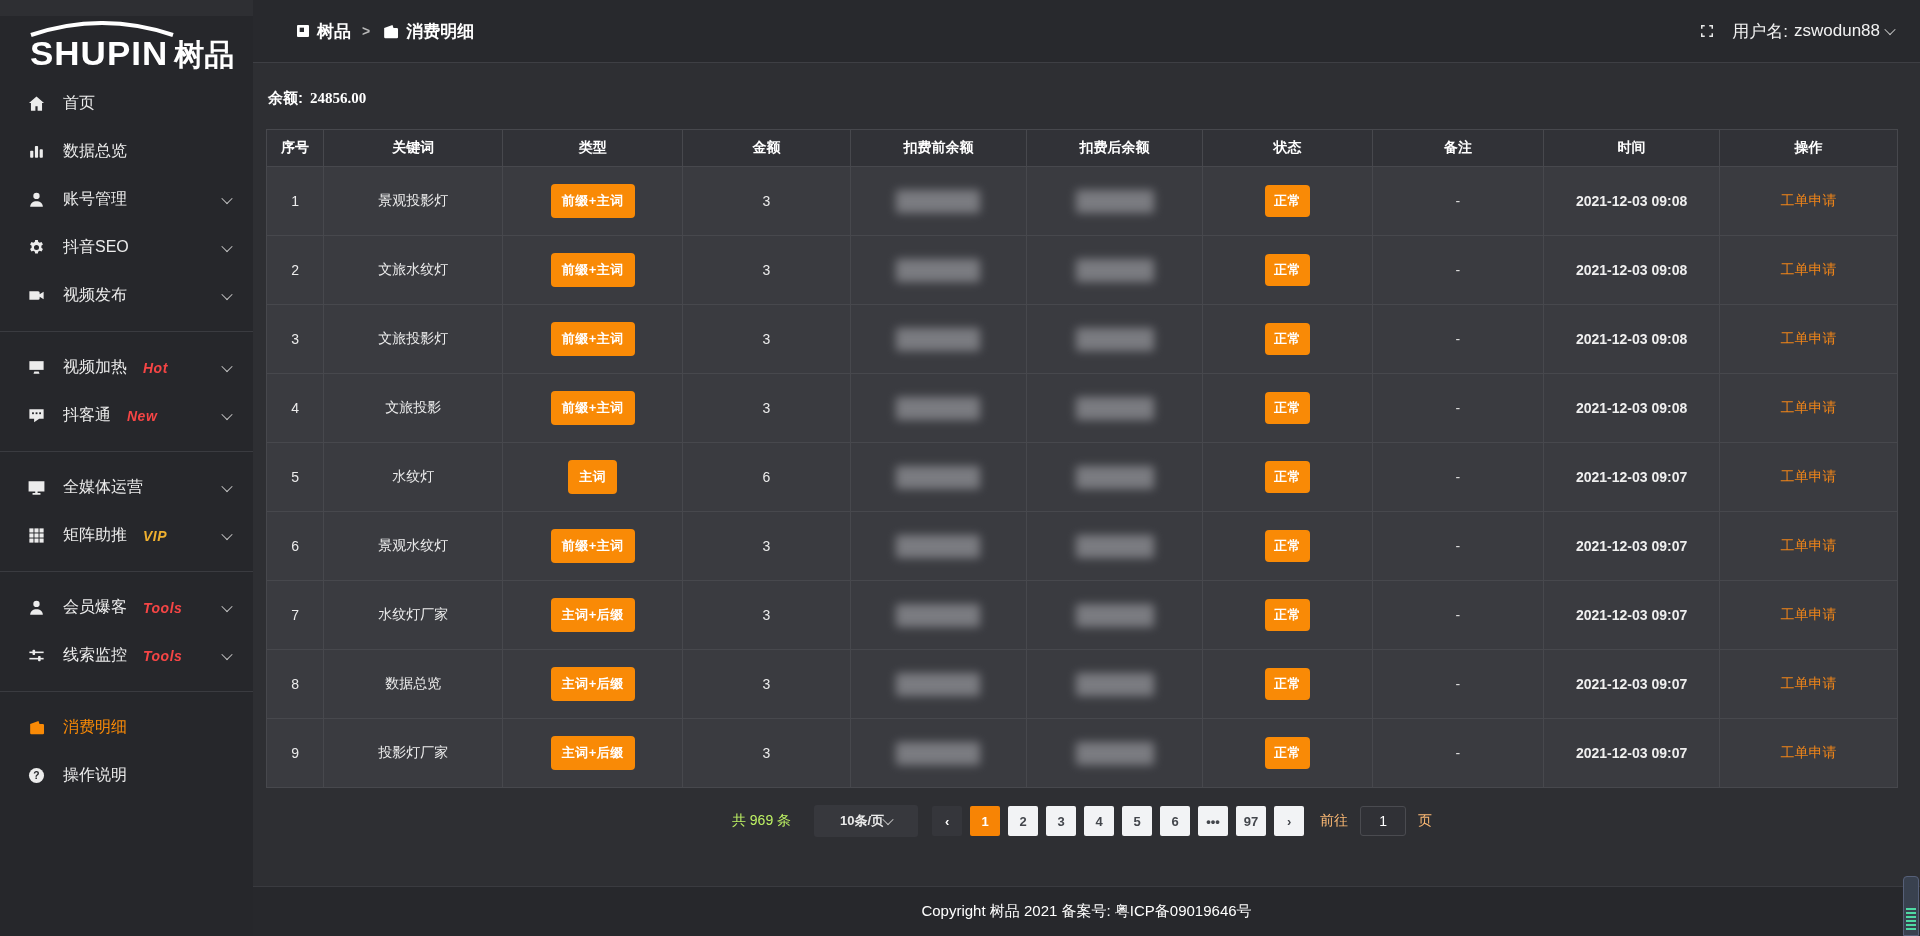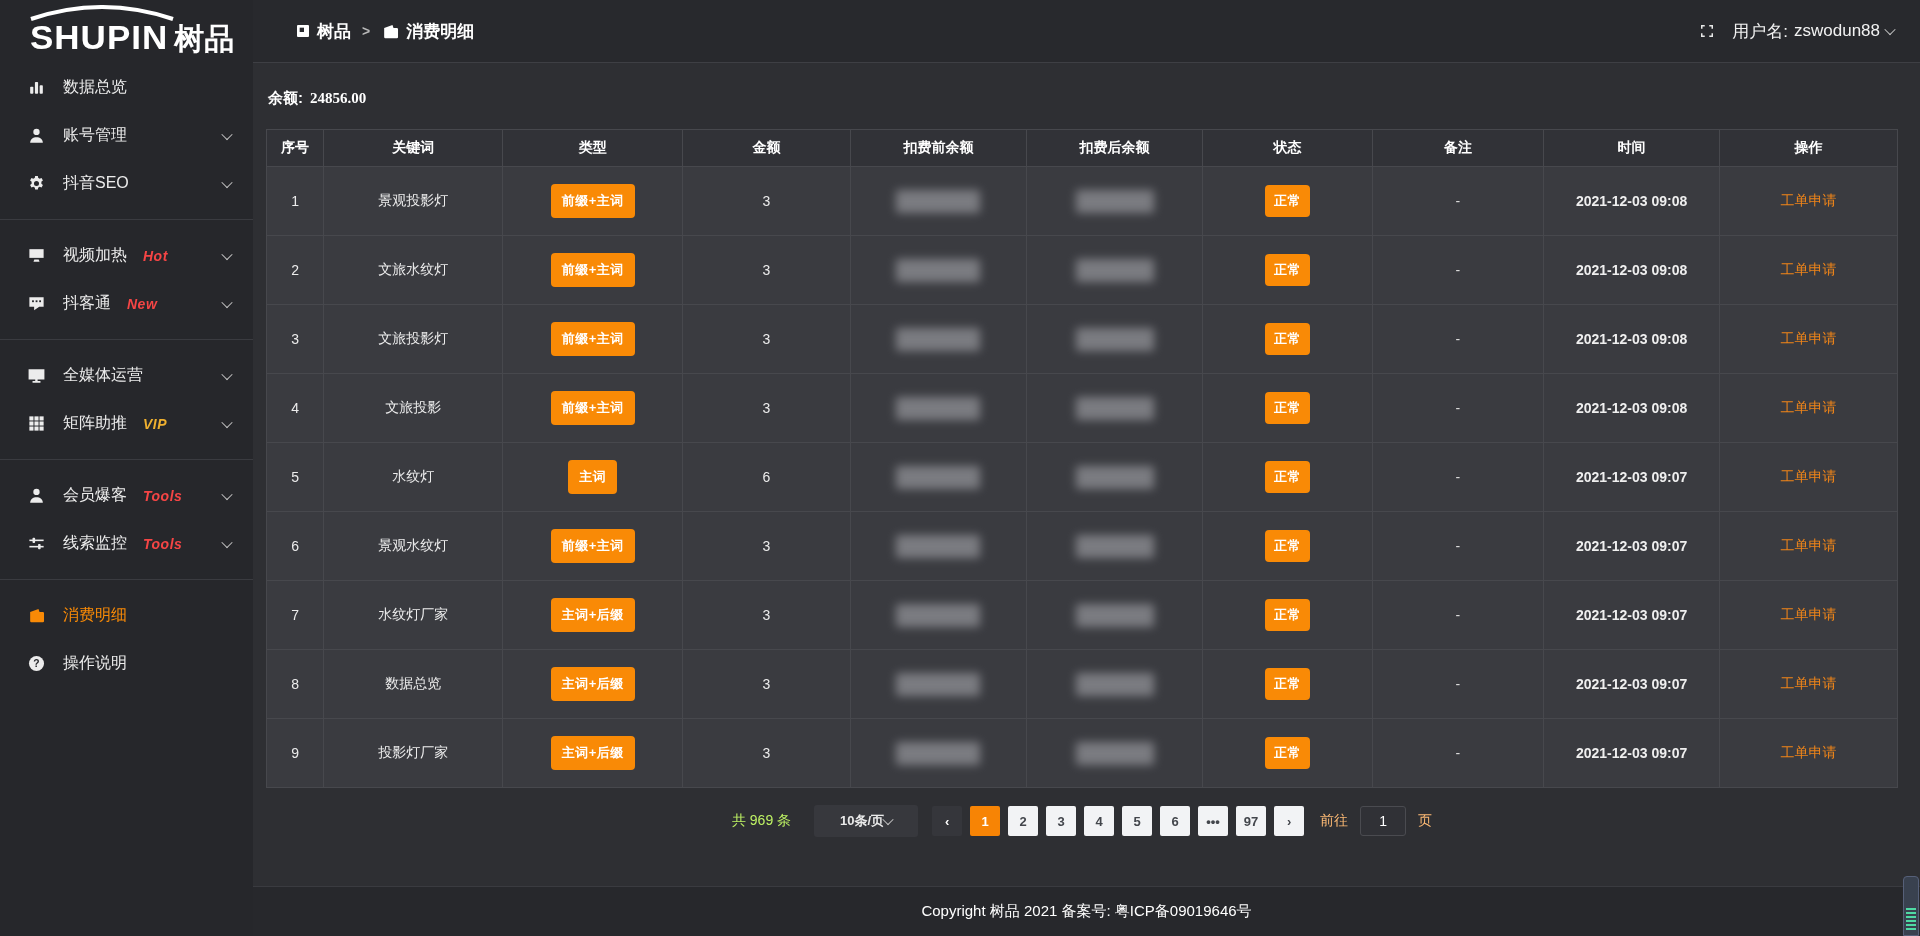--- a/index.html
+++ b/index.html
@@ -2,21 +2,21 @@
 <html><head>
 <meta charset="utf-8">
 <style>
   * { margin:0; padding:0; box-sizing:border-box; }
   html,body { width:1920px; height:936px; overflow:hidden; }
   body {
     font-family:"Liberation Sans", sans-serif;
     background:#2e2f33; color:#e8e8e8; position:relative;
   }
   
-  .sidebar { position:absolute; left:0; top:0; bottom:0; width:253px; background:#26272b; z-index:3; }
+  .sidebar { position:absolute; left:0; top:16px; bottom:0; width:253px; background:#26272b; z-index:3; }
   .logo { position:relative; height:62px; display:flex; align-items:flex-end; padding:0 0 8px 30px; color:#fff; }
   .logo-arc { position:absolute; top:5px; left:26px; }
   .logo-latin { font-size:35px; font-weight:800; letter-spacing:1px; line-height:1; transform:scaleY(.96); }
   .logo-cn { font-size:30px; font-weight:800; margin-left:6px; line-height:1; }
   .nav { padding-top:2px; }
   .nav-item { display:flex; align-items:center; height:47px; margin-bottom:1px; padding:0 22px 0 26px; font-size:16px; color:#ececec; cursor:pointer; }
   .nav-item.active { color:#f98a06; }
   .nav-icon { width:20px; height:20px; margin-right:17px; display:flex; align-items:center; justify-content:center; flex:none; }
   .nav-label { white-space:nowrap; }
   .nav-tag { margin-left:16px; font-style:italic; font-weight:bold; font-size:14px; letter-spacing:.5px; }
@@ -68,20 +68,29 @@
 
 <aside class="sidebar">
   <div class="logo">
     <svg class="logo-arc" width="152" height="16" viewBox="0 0 152 16">
         <path d="M5 14 Q76 -10 147 14" stroke="#ffffff" stroke-width="4" fill="none"></path>
       </svg>
     <span class="logo-latin">SHUPIN</span>
     <span class="logo-cn">树品</span>
   </div>
   <nav class="nav" id="nav">
+  <div class="nav-item">
+    <span class="nav-icon">
+          <svg viewBox="0 0 24 24" width="19" height="19" fill="currentColor">
+            <path d="M12 3 2.5 11.5H5V21h5.6v-5.6h2.8V21H19v-9.5h2.5z"></path>
+          </svg>
+        </span>
+    <span class="nav-label">首页</span>
+
+  </div>
 
   <div class="nav-item">
     <span class="nav-icon">
           <svg viewBox="0 0 24 24" width="19" height="19" fill="currentColor">
             <rect x="4" y="11" width="4" height="9" rx="1"></rect>
             <rect x="10" y="5" width="4" height="15" rx="1"></rect>
             <rect x="16" y="9" width="4" height="11" rx="1"></rect>
           </svg>
         </span>
     <span class="nav-label">数据总览</span>
@@ -104,20 +113,30 @@
     <span class="nav-icon">
           <svg viewBox="0 0 24 24" width="19" height="19" fill="currentColor">
             <path fill-rule="evenodd" d="M10.3 2.5h3.4l.5 2.6c.6.2 1.2.5 1.7.9l2.5-.9 1.7 3-2 1.7c.1.4.1.8.1 1.2s0 .8-.1 1.2l2 1.7-1.7 3-2.5-.9c-.5.4-1.1.7-1.7.9l-.5 2.6h-3.4l-.5-2.6c-.6-.2-1.2-.5-1.7-.9l-2.5.9-1.7-3 2-1.7c-.1-.4-.1-.8-.1-1.2s0-.8.1-1.2l-2-1.7 1.7-3 2.5.9c.5-.4 1.1-.7 1.7-.9zM12 8.8a3.2 3.2 0 1 0 0 6.4 3.2 3.2 0 0 0 0-6.4z"></path>
           </svg>
         </span>
     <span class="nav-label">抖音SEO</span>
 
     <span class="chev-down nav-chev"></span>
   </div>
 
+  <div class="nav-item">
+    <span class="nav-icon">
+          <svg viewBox="0 0 24 24" width="19" height="19" fill="currentColor">
+            <path d="M3 6.5h11a2 2 0 0 1 2 2v1.8l5-3v9.4l-5-3v1.8a2 2 0 0 1-2 2H3z"></path>
+          </svg>
+        </span>
+    <span class="nav-label">视频发布</span>
+
+    <span class="chev-down nav-chev"></span>
+  </div>
 <div class="nav-divider"></div>
   <div class="nav-item">
     <span class="nav-icon">
           <svg viewBox="0 0 24 24" width="19" height="19" fill="currentColor">
             <path d="M3 4h18v11H3z"></path>
             <path d="M9.2 17h5.6l1 3H8.2z"></path>
           </svg>
         </span>
     <span class="nav-label">视频加热</span>
     <span class="nav-tag" style="color: rgb(245, 69, 69);">Hot</span>

